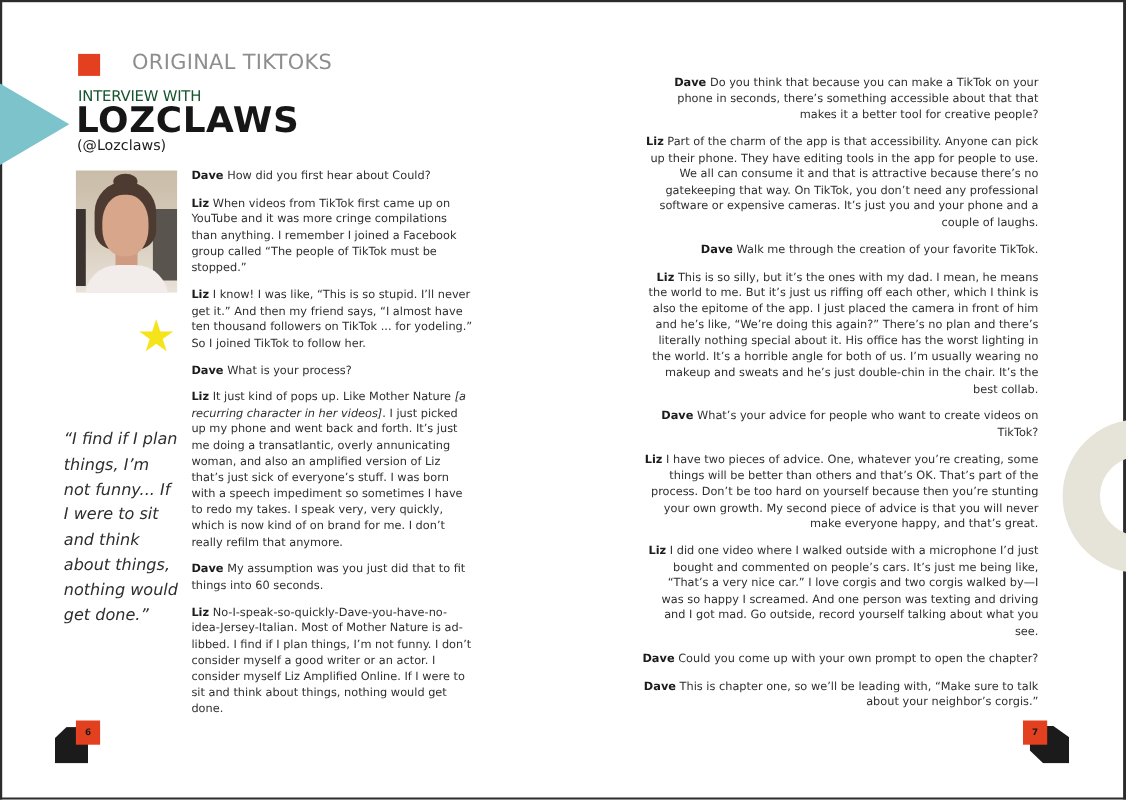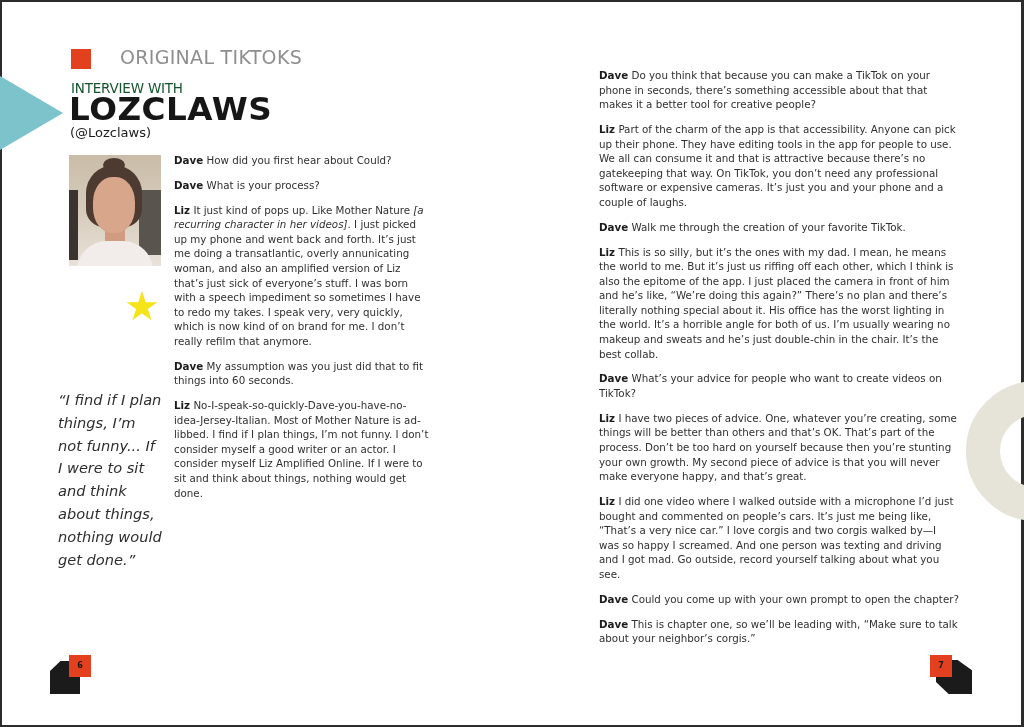--- a/index.html
+++ b/index.html
@@ -50,21 +50,21 @@
 
   .star { position: absolute; left: 124px; top: 286px; color: #f6e41a; font-size: 40px; line-height: 1; }
 
   .pull-quote {
     position: absolute; left: 58px; top: 389px; width: 104px; 
     font-style: italic; font-size: 14.6px; line-height: 22.8px; color: #2e2e2e;
   }
 
   .col { position: absolute; font-size: 10.3px; line-height: 14.6px; color: #2f2f2f; }
   .col.left { left: 174px; top: 153px; width: 256px; }
-  .col.right { left: 599px; top: 68px; width: 360px; }
+  .col.right { left: 584px; top: 68px; width: 360px; text-align: right; }
   .col p { margin: 0 0 10.2px 0; }
   .col .spk { font-weight: bold; color: #1c1c1c; }
   .col .note { font-style: italic; }
 
   .ring {
     position: absolute; left: 966px; top: 381px; width: 140px; height: 140px; border-radius: 50%;
     border: 34px solid #e6e4d8; box-sizing: border-box;
   }
 
   .page-num { position: absolute; width: 40px; height: 40px; }
@@ -105,20 +105,22 @@
   <div class="face"></div>
   <div class="shirt"></div>
 </div>
 
 <div class="star">★</div>
 
 <div class="pull-quote">“I find if I plan things, I’m not funny... If I were to sit and think about things, nothing would get done.”</div>
 
 <div class="col left">
   <p><span class="spk">Dave</span> <span>How did you first hear about Could?</span></p>
+  <p><span class="spk">Liz</span> <span>When videos from TikTok first came up on YouTube and it was more cringe compilations than anything. I remember I joined a Facebook group called “The people of TikTok must be stopped.”</span></p>
+  <p><span class="spk">Liz</span> <span>I know! I was like, “This is so stupid. I’ll never get it.” And then my friend says, “I almost have ten thousand followers on TikTok ... for yodeling.” So I joined TikTok to follow her.</span></p>
   <p><span class="spk">Dave</span> <span>What is your process?</span></p>
   <p><span class="spk">Liz</span> <span>It just kind of pops up. Like Mother Nature </span><span class="note">[a recurring character in her videos]</span><span>. I just picked up my phone and went back and forth. It’s just me doing a transatlantic, overly annunicating woman, and also an amplified version of Liz that’s just sick of everyone’s stuff. I was born with a speech impediment so sometimes I have to redo my takes. I speak very, very quickly, which is now kind of on brand for me. I don’t really refilm that anymore.</span></p>
   <p><span class="spk">Dave</span> <span>My assumption was you just did that to fit things into 60 seconds.</span></p>
   <p><span class="spk">Liz</span> <span>No-I-speak-so-quickly-Dave-you-have-no-idea-Jersey-Italian. Most of Mother Nature is ad-libbed. I find if I plan things, I’m not funny. I don’t consider myself a good writer or an actor. I consider myself Liz Amplified Online. If I were to sit and think about things, nothing would get done.</span></p>
 </div>
 
 <div class="col right">
   <p><span class="spk">Dave</span> <span>Do you think that because you can make a TikTok on your phone in seconds, there’s something accessible about that that makes it a better tool for creative people?</span></p>
   <p><span class="spk">Liz</span> <span>Part of the charm of the app is that accessibility. Anyone can pick up their phone. They have editing tools in the app for people to use. We all can consume it and that is attractive because there’s no gatekeeping that way. On TikTok, you don’t need any professional software or expensive cameras. It’s just you and your phone and a couple of laughs.</span></p>
   <p><span class="spk">Dave</span> <span>Walk me through the creation of your favorite TikTok.</span></p>

